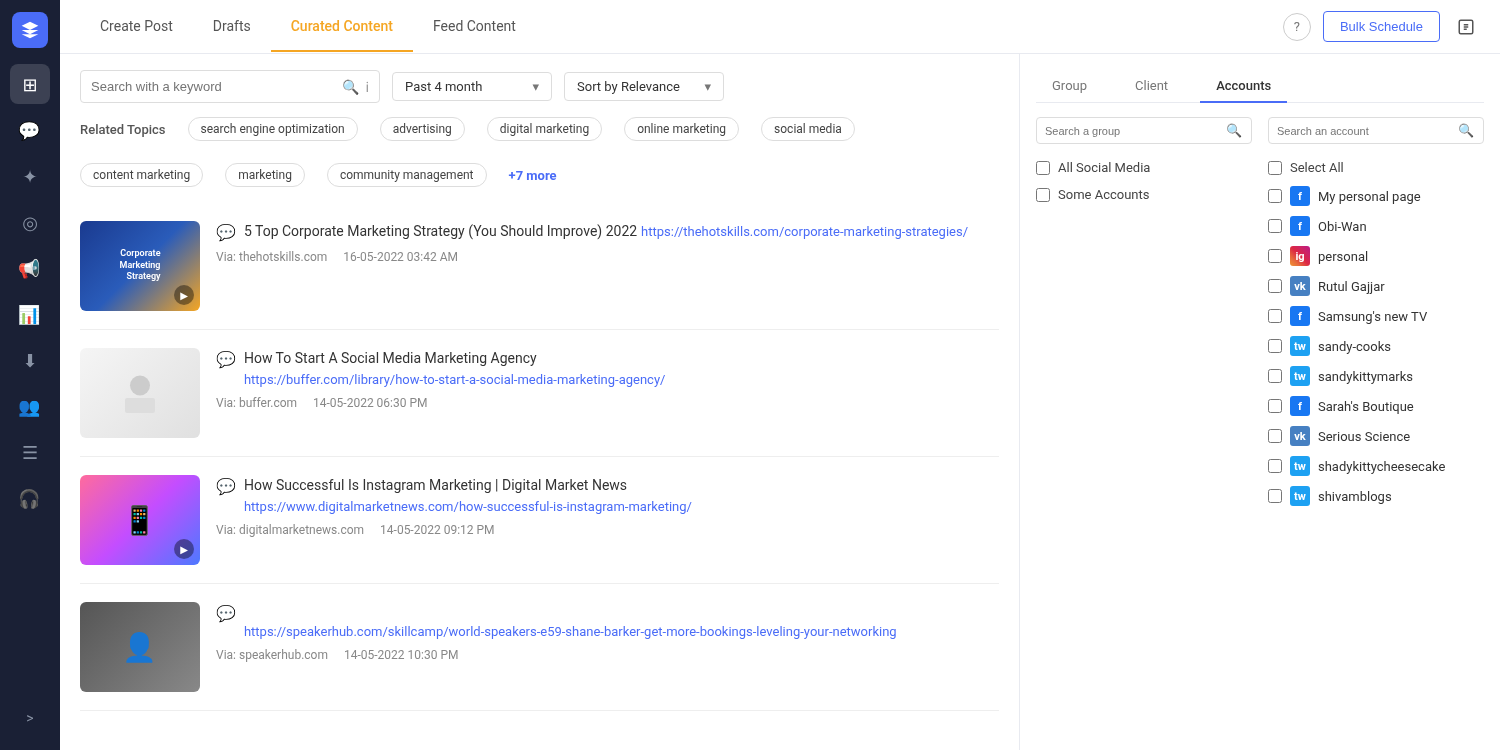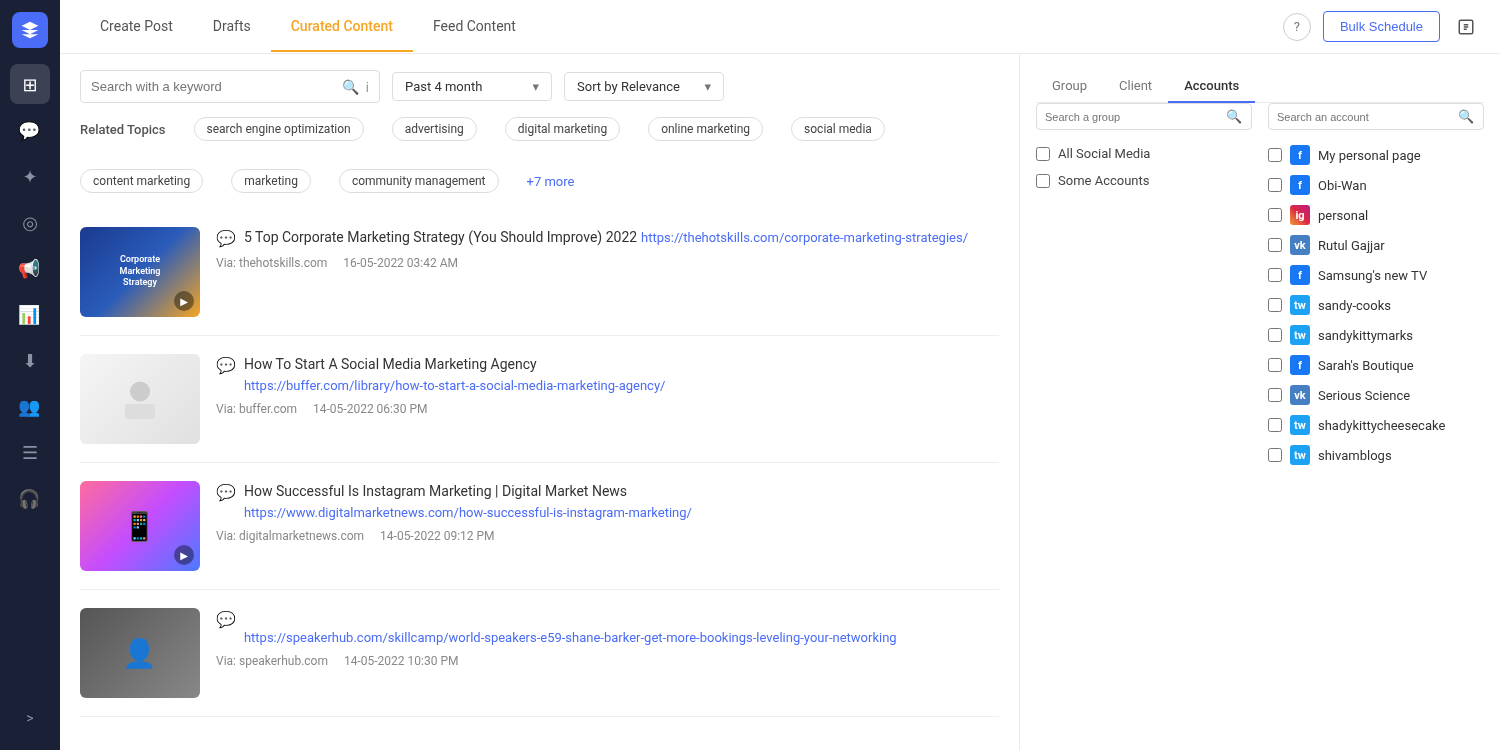--- a/index.html
+++ b/index.html
@@ -161,41 +161,41 @@
       cursor: pointer;
       background: white;
       min-width: 160px;
     }
     .filter-dropdown .chevron { margin-left: auto; color: #777; }
 
     
     .related-topics {
       display: flex;
       align-items: center;
-      gap: 28px;
+      gap: 22px;
       margin-bottom: 16px;
       flex-wrap: wrap;
     }
     .related-label {
       font-size: 13px;
       color: #555;
       font-weight: 500;
       white-space: nowrap;
     }
     .topic-chip {
       padding: 4px 12px;
       border: 1px solid #ddd;
       border-radius: 20px;
       font-size: 12px;
       color: #444;
       cursor: pointer;
       background: white;
       white-space: nowrap;
     }
-    .more-topics { font-size: 13px; color: #4a6cf7; cursor: pointer; font-weight: 400; }
+    .more-topics { font-size: 13px; color: #4a6cf7; cursor: pointer; font-weight: 700; }
 
     
     .article-card {
       display: flex;
       align-items: flex-start;
       padding: 18px 0;
       border-bottom: 1px solid #eee;
       gap: 16px;
     }
     .article-thumb {
@@ -219,21 +219,21 @@
     .article-thumb-4 {
       background: linear-gradient(135deg, #555 0%, #888 100%);
     }
     .thumb-text {
       position: absolute;
       top: 50%;
       left: 50%;
       transform: translate(-50%, -50%);
       color: white;
       font-size: 9px;
-      text-align: center;
+      text-align: right;
       font-weight: 600;
       line-height: 1.3;
       padding: 4px;
     }
     .thumb-icon {
       position: absolute;
       bottom: 6px;
       right: 6px;
       width: 20px; height: 20px;
       background: rgba(0,0,0,0.4);
@@ -273,21 +273,22 @@
       width: 480px;
       flex-shrink: 0;
       overflow-y: auto;
       padding: 16px;
       background: #fff;
     }
 
     
     .panel-tabs {
       display: flex;
-      gap: 0;
+      gap: 16px;
+      margin-bottom: 14px;
       border-bottom: 1px solid #e8eaf0;
     }
     .panel-tab {
       padding: 8px 16px;
       font-size: 13px;
       color: #777;
       cursor: pointer;
       border-bottom: 2px solid transparent;
       margin-bottom: -1px;
     }
@@ -557,20 +558,24 @@
             <input type="checkbox" style="">
             <span>Some Accounts</span>
           </div>
         </div>
 
         <div class="panel-col">
           <div class="panel-search">
             <input type="text" placeholder="Search an account" style="">
             <span class="panel-search-icon">🔍</span>
           </div>
+          <div class="checkbox-item">
+            <input type="checkbox" style="">
+            <span>Select All</span>
+          </div>
           <div class="accounts-list">
             <div class="account-item">
               <input type="checkbox" style="">
               <div class="account-avatar avatar-fb">f</div>
               <span>My personal page</span>
             </div>
             <div class="account-item">
               <input type="checkbox" style="">
               <div class="account-avatar avatar-fb">f</div>
               <span>Obi-Wan</span>

